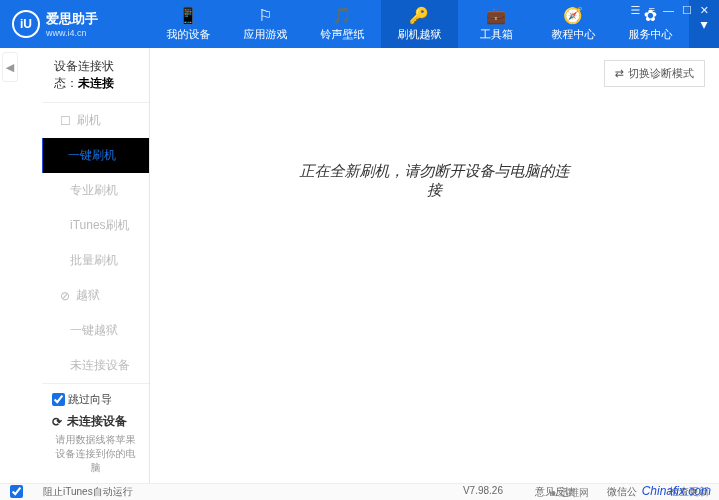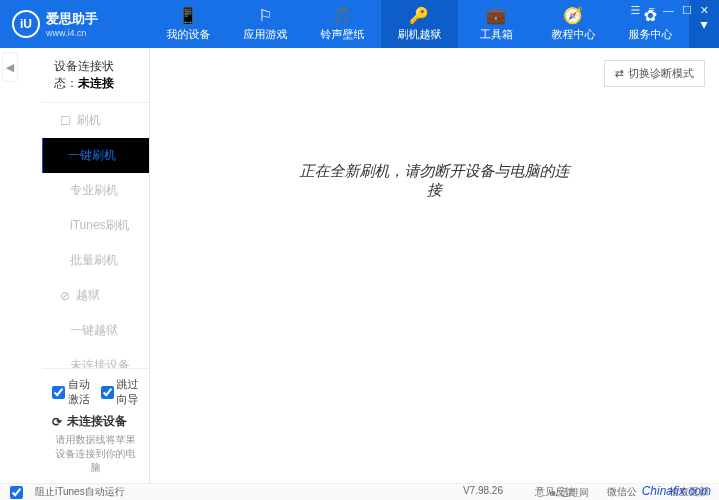--- a/index.html
+++ b/index.html
@@ -37,21 +37,21 @@
 .diag-btn { position: absolute; top: 12px; right: 14px; border: 1px solid #ddd; background:#fff; padding: 5px 10px; font-size: 11px; color:#555; display:flex; align-items:center; gap:4px; cursor:pointer; }
 .progress-wrap { position:absolute; top:90px; left:50%; transform:translateX(-50%); text-align:center; }
 .ring { position: relative; width: 210px; height: 210px; }
 .ring svg { transform: rotate(-90deg); }
 .ring-center { position:absolute; top:50%; left:50%; transform:translate(-50%,-50%); }
 .pct { font-size: 30px; color: #1770e6; font-weight: 500; }
 .pct-sub { font-size: 11px; color: #888; margin-top: 4px; }
 .msg { margin-top: 24px; font-size: 15px; color: #333; font-style: italic; }
 
 .footer { position:absolute; bottom:0; left:0; right:0; height:17px; border-top:1px solid #eee; display:flex; align-items:center; font-size:10px; color:#666; padding:0 10px; background:#fafafa; }
-.footer .f-left { display:flex; align-items:flex-end; gap:12px; }
+.footer .f-left { display:flex; align-items:flex-start; gap:20px; }
 .footer .f-right { margin-left:auto; display:flex; gap:32px; }
 .watermark { position:absolute; bottom:2px; right:8px; font-size:12px; color:#1d4ed8; font-style:italic; }
 .wm-logo { position:absolute; bottom:0; right:130px; font-size:10px; color:#888; }
 .back-arrow { position:absolute; top:52px; left:2px; width:16px; height:30px; background:#fff; border:1px solid #eee; border-radius:3px; display:flex; align-items:center; justify-content:center; color:#999; font-size:11px; cursor:pointer; z-index:5;}
 </style>
 </head>
 <body>
 
 <div class="header">
   <div class="logo-area">
@@ -116,24 +116,20 @@
         <div class="side-item">批量刷机</div>
         <div class="side-cat"><span>⊘</span>越狱</div>
         <div class="side-item">一键越狱</div>
         <div class="side-item">未连接设备</div>
         <div class="side-cat"><span>≡</span>更多</div>
       </div>
     <div class="side-bottom">
       <div class="chk-row">
         <label class="chk">
             <input type="checkbox" checked="" style="">
-            <span>自动激活</span>
-          </label>
-        <label class="chk">
-            <input type="checkbox" checked="" style="">
             <span>跳过向导</span>
           </label>
       </div>
       <div class="noconn">
         <span>⟳</span>
         <span>未连接设备</span>
       </div>
       <div class="noconn-sub">请用数据线将苹果设备连接到你的电脑</div>
     </div>
   </div>

